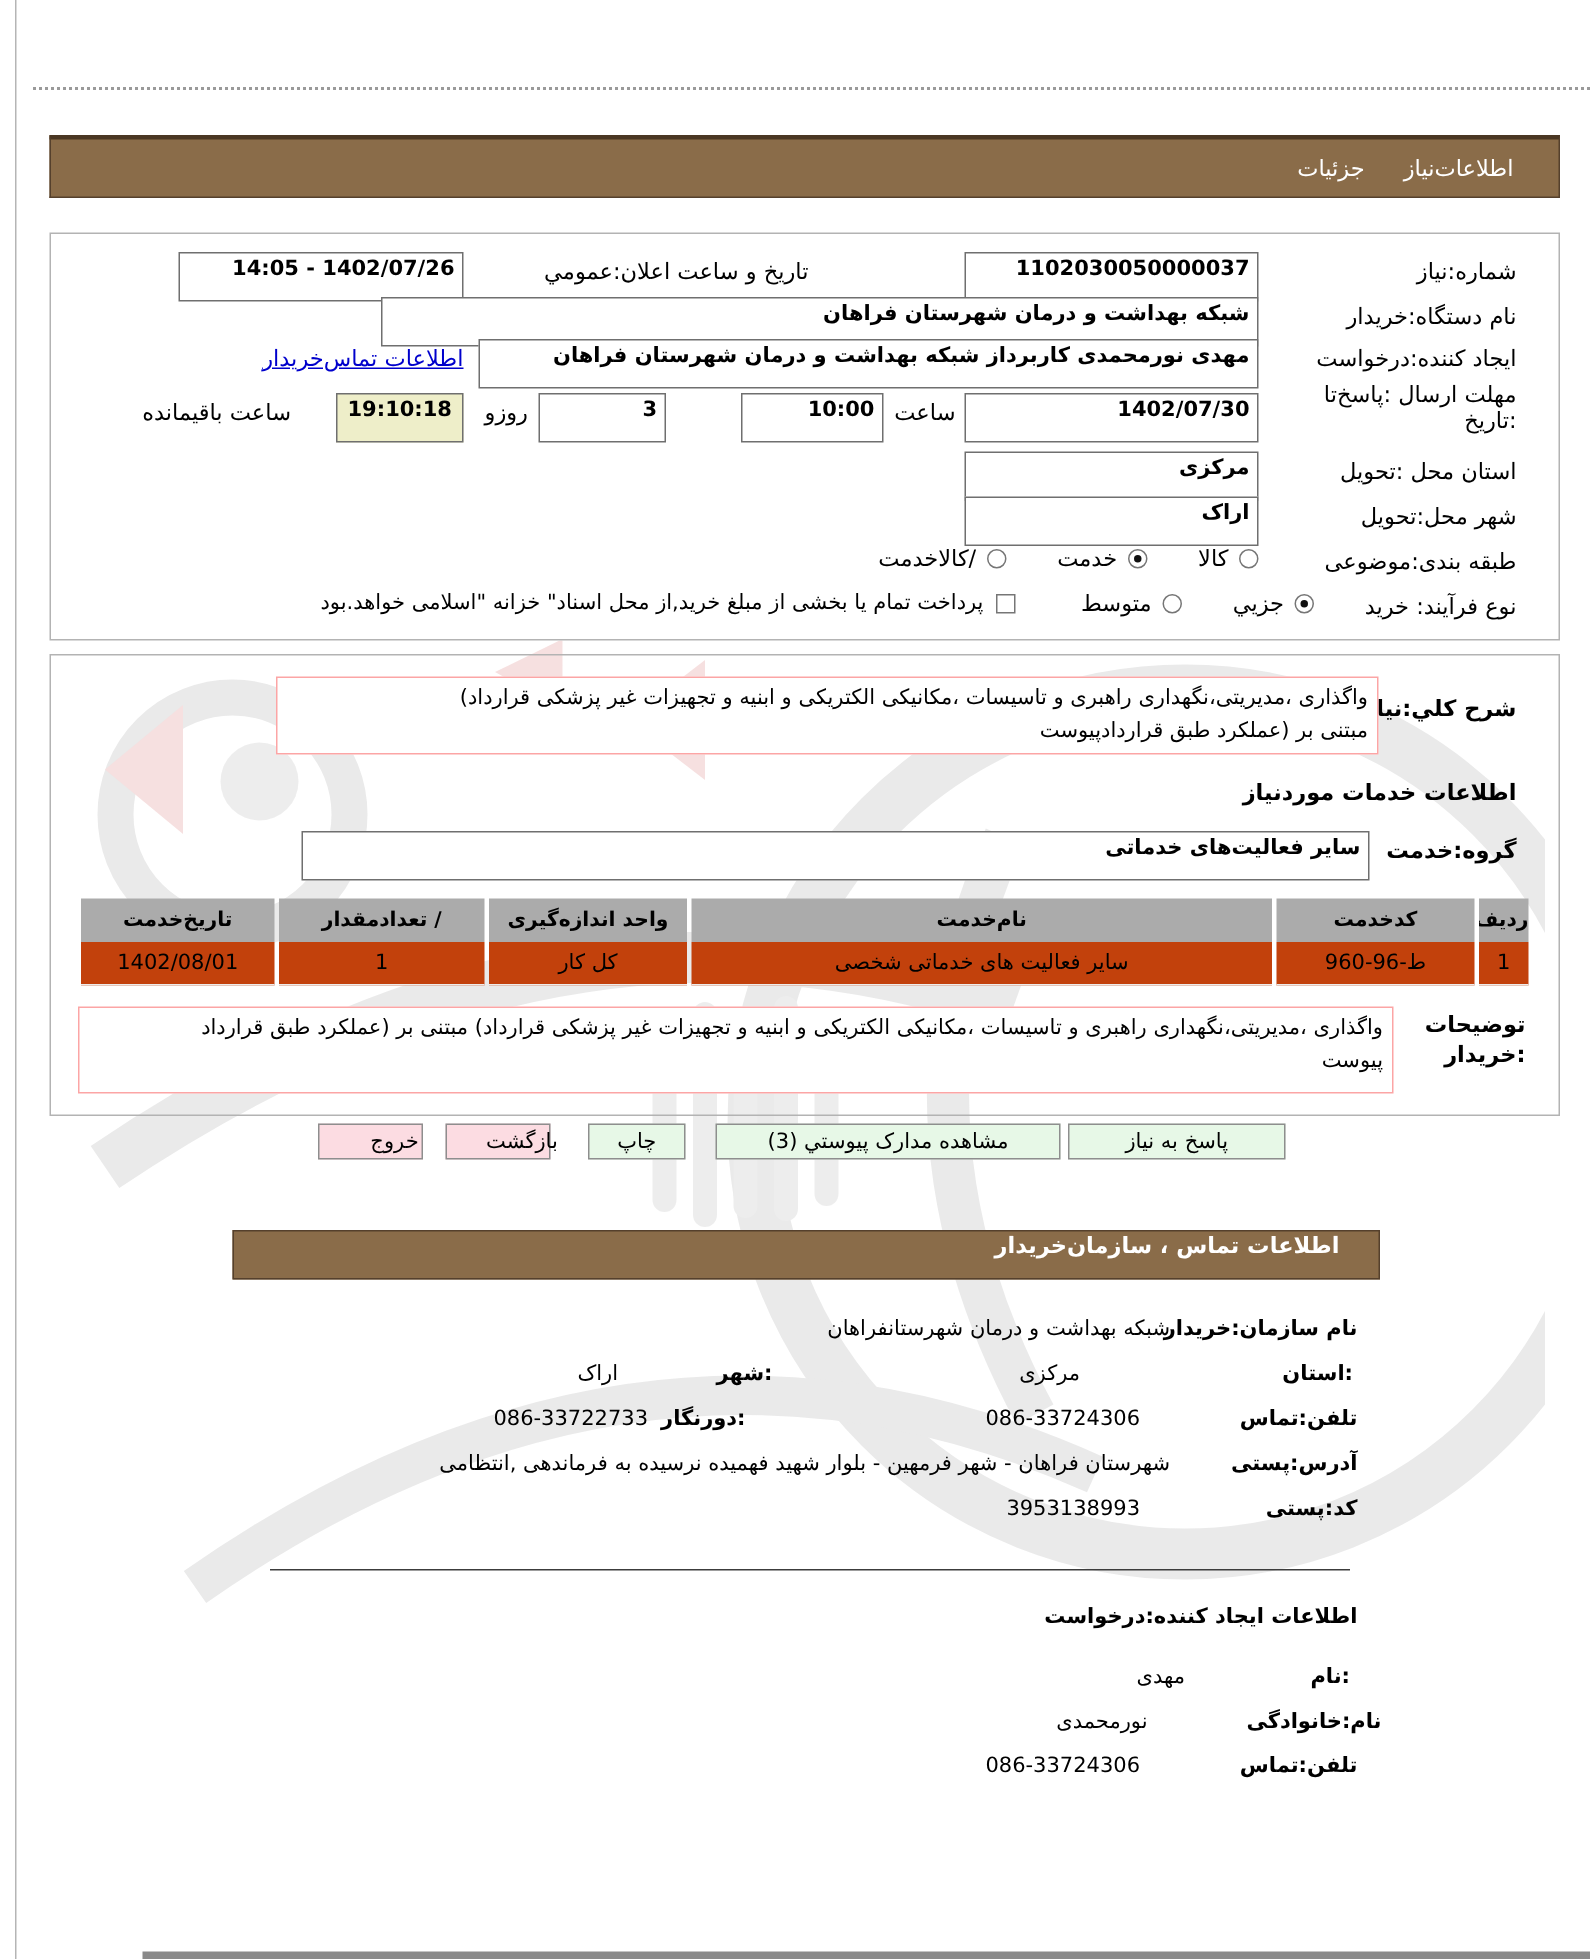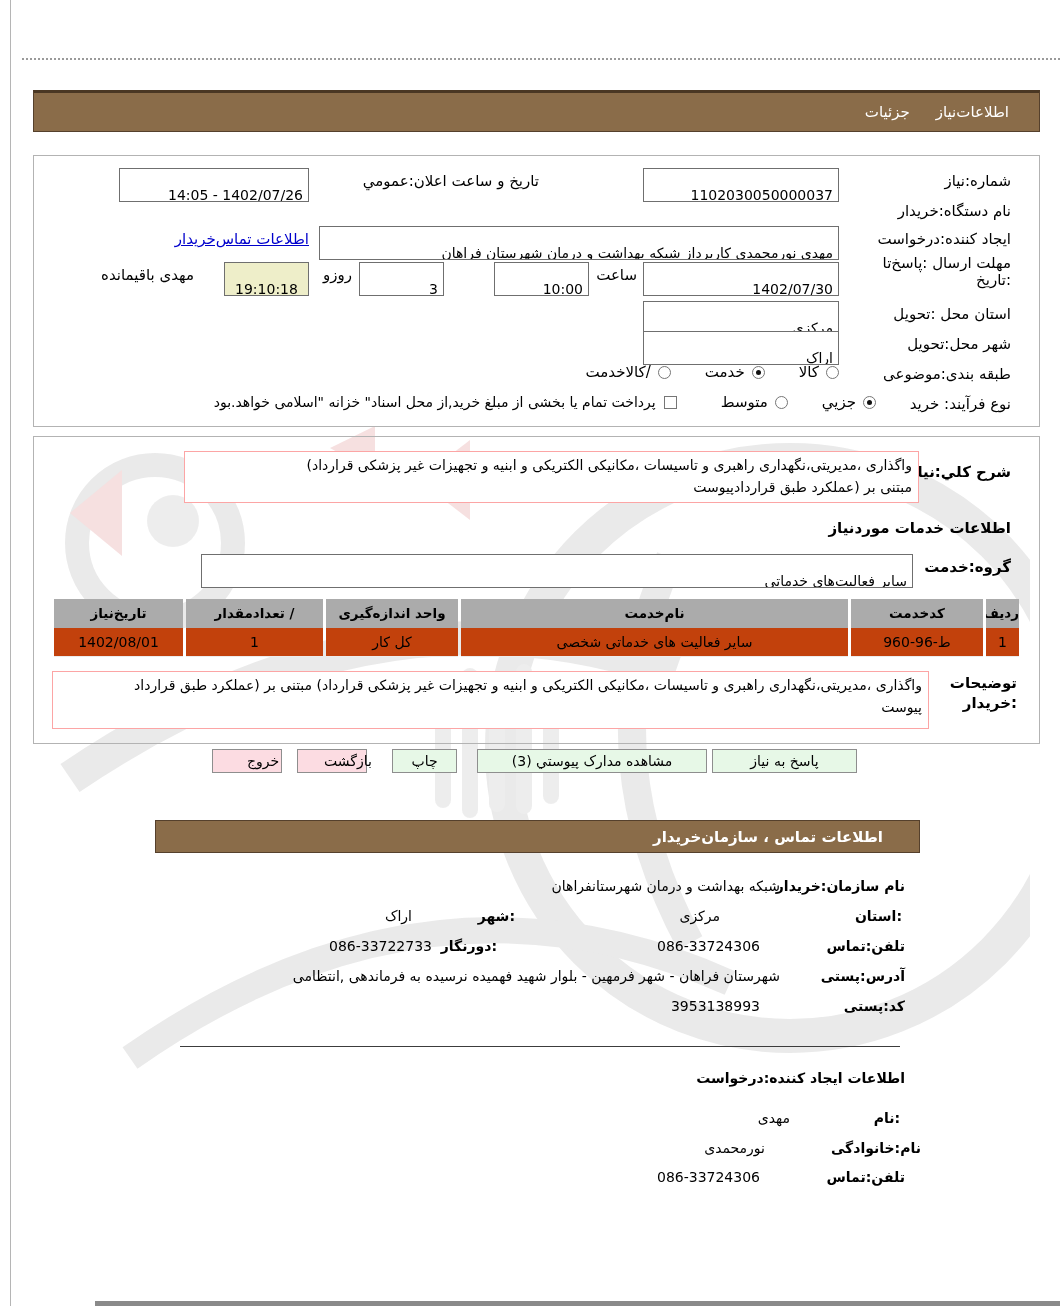--- a/index.html
+++ b/index.html
@@ -22,21 +22,21 @@
 
   .panel { position:absolute; left:33px; width:1007px; border:1px solid #b3b3b3; }
   .panel1 { top:155px; height:272px; background:#fff; }
   .panel2 { top:436px; height:308px; background:transparent; }
 
   .lbl { position:absolute; font-size:15px; white-space:nowrap; }
   .lbl14 { position:absolute; font-size:14px; white-space:nowrap; }
   .bold { font-weight:bold; }
   .box {
     position:absolute; height:33px; border:1px solid #6f6f6f; background:#fff;
-    font-size:14px; line-height:20px; padding:16px 5px; white-space:nowrap; overflow:hidden;
+    font-size:14px; line-height:20px; padding:0 5px; white-space:nowrap; overflow:hidden;font-weight:bold;
   }
   .num { direction:ltr; text-align:right; }
   .center { text-align:center; }
   .yellow { background:#eeeec9; }
   .link { position:absolute; color:#0000cc; font-size:15px; text-decoration:underline; cursor:pointer; white-space:nowrap; }
 
   .optrow { position:absolute; display:flex; align-items:center; }
   .opt { display:flex; align-items:center; margin-left:34px; }
   .radio { width:13px; height:13px; border:1px solid #767676; border-radius:50%; background:#fff; position:relative; margin-left:7px; flex:0 0 auto; }
   .radio.checked::after { content:''; position:absolute; inset:3px; background:#111; border-radius:50%; }
@@ -58,21 +58,21 @@
   .btn {
     height:24px; border:1px solid #8e8e8e; font-size:14px;
     display:flex; align-items:center; justify-content:center; cursor:pointer; white-space:nowrap;
   }
   .green { background:#e7f8e7; }
   .pink { background:#fcdce2;padding-left:32px; }
 
   .bar2 {
     position:absolute; left:155px; top:820px; width:765px; height:33px;
     background:#8a6c49; border:1px solid #55402c; color:#fff; font-weight:bold;
-    font-size:15px; display:flex; align-items:center; padding-right:36px;
+    font-size:15px; display:flex; padding-right:26px;
   }
   .divider { position:absolute; left:180px; top:1046px; width:720px; border-top:1px solid #3c3c3c; }
 
   .wm { position:absolute; left:30px; top:418px; width:1000px; height:660px; pointer-events:none; }
 </style>
 </head>
 <body>
 
 <div class="page">
 
@@ -110,33 +110,34 @@
   </div>
 
   <div class="panel panel1">
 
     <span class="lbl" style="right:28px;top:16px">شماره:نیاز</span>
     <div class="box num" style="right:200px;top:12px;width:196px">1102030050000037</div>
     <span class="lbl" style="right:500px;top:16px">تاریخ و ساعت اعلان:عمومي</span>
     <div class="box" style="right:730px;top:12px;width:190px;text-align:right">1402/07/26 - 14:05</div>
 
     <span class="lbl" style="right:28px;top:46px">نام دستگاه:خریدار</span>
+    <div class="box" style="right:200px;top:42px;width:585px">شبکه بهداشت و درمان شهرستان فراهان</div>
 
     <span class="lbl" style="right:28px;top:74px">ایجاد کننده:درخواست</span>
     <div class="box" style="right:200px;top:70px;width:520px">مهدی نورمحمدی کاربرداز شبکه بهداشت و درمان شهرستان فراهان</div>
     <span class="link" style="right:730px;top:74px">اطلاعات تماس‌خریدار</span>
 
     <span class="lbl" style="right:28px;top:99px;text-align:right;line-height:17px"><span>مهلت ارسال :پاسخ‌تا</span><br><span>:تاریخ</span></span>
     <div class="box num" style="right:200px;top:106px;width:196px">1402/07/30</div>
     <span class="lbl" style="right:402px;top:110px">ساعت</span>
     <div class="box num" style="right:450px;top:106px;width:95px">10:00</div>
     <div class="box num" style="right:595px;top:106px;width:85px">3</div>
     <span class="lbl" style="right:687px;top:110px">روزو</span>
     <div class="box yellow center num" style="right:730px;top:106px;width:85px">19:10:18</div>
-    <span class="lbl" style="right:845px;top:110px">مهدی باقیمانده</span>
+    <span class="lbl" style="right:845px;top:110px">ساعت باقیمانده</span>
 
     <span class="lbl" style="right:28px;top:149px">استان محل :تحویل</span>
     <div class="box" style="right:200px;top:145px;width:196px">مرکزی</div>
 
     <span class="lbl" style="right:28px;top:179px">شهر محل:تحویل</span>
     <div class="box" style="right:200px;top:175px;width:196px">اراک</div>
 
     <span class="lbl" style="right:28px;top:209px">طبقه بندی:موضوعی</span>
     <div class="optrow" style="right:200px;top:207px">
       <span class="opt">
@@ -180,21 +181,21 @@
     <span class="lbl bold" style="right:28px;top:121px">گروه:خدمت</span>
     <div class="box" style="right:126px;top:117px;width:712px">سایر فعالیت‌های خدماتی</div>
 
     <div class="tbl">
       <div class="trow">
         <div class="th c0">ردیف</div>
         <div class="th c1">کدخدمت</div>
         <div class="th c2">نام‌خدمت</div>
         <div class="th c3">واحد اندازه‌گیری</div>
         <div class="th c4">/ تعدادمقدار</div>
-        <div class="th c5">تاریخ‌نیاز</div>
+        <div class="th c5">تاریخ‌خدمت</div>
       </div>
       <div class="trow">
         <div class="td c0">1</div>
         <div class="td c1">ط-96-960</div>
         <div class="td c2">سایر فعالیت های خدماتی شخصی</div>
         <div class="td c3">کل کار</div>
         <div class="td c4">1</div>
         <div class="td c5 num center">1402/08/01</div>
       </div>
     </div>

